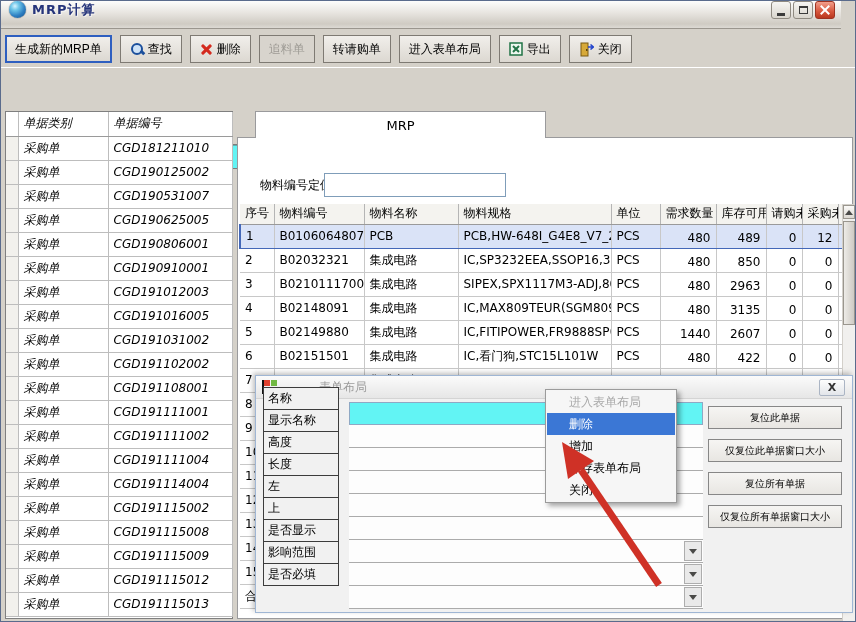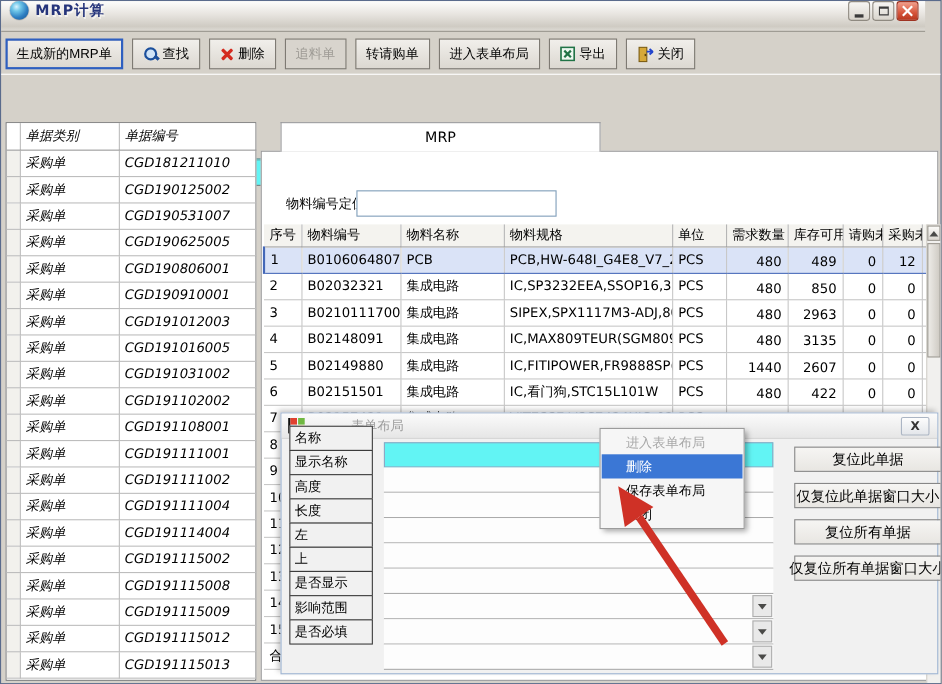--- a/index.html
+++ b/index.html
@@ -89,22 +89,22 @@
     background:linear-gradient(#FDFDFD,#E3E6EA);display:flex;align-items:center;justify-content:center;
     font-size:11px;color:#333;font-weight:bold;}
   .fldcol{position:absolute;left:7px;top:12px;width:76px;}
   .fld{height:23px;border:1px solid #3C3C3C;margin-top:-1px;font-size:12px;color:#000;
     padding-left:4px;line-height:21px;background:#F1F1F1;white-space:nowrap;overflow:hidden;}
   .valcol{position:absolute;left:93px;top:26px;width:354px;}
   .vrow{height:23px;border-bottom:1px solid #ABABAB;position:relative;background:#FDFDFD;}
   .vrow.cyan{background:#62F4F4;border:1px solid #8FA8C4;}
   .combo{position:absolute;right:1px;top:1px;width:18px;height:20px;background:#E9E9E9;border:1px solid #ADADAD;
     display:flex;align-items:center;justify-content:center;}
-  .dbtn{position:absolute;left:466px;width:134px;height:23px;background:linear-gradient(#F6F5F3,#E8E6E2);
-    border:1px solid #878787;font-size:13px;color:#000;display:flex;align-items:center;justify-content:center;white-space:nowrap;}
+  .dbtn{position:absolute;left:452px;width:134px;height:23px;background:linear-gradient(#F6F5F3,#E8E6E2);
+    border:1px solid #878787;font-size:10px;color:#000;display:flex;align-items:center;justify-content:center;white-space:nowrap;}
 
   
   .flag{position:relative;width:15px;height:14px;}
   .flag i{position:absolute;width:6px;height:6px;}
   .flag .r{left:2px;top:0;background:#E0412F;} .flag .g{left:9px;top:0;background:#70B842;}
   .flag .b{left:2px;top:7px;background:#2F8CD8;} .flag .y{left:9px;top:7px;background:#F4BA26;}
   .flag::before{content:"";position:absolute;left:0;top:0;width:2px;height:14px;background:#111;}
 
   
   .menu{position:absolute;left:544px;top:388px;width:132px;background:#F6F6F6;border:1px solid #9B9B9B;
@@ -587,20 +587,21 @@
 
     <div class="dbtn" style="top:30px;">复位此单据</div>
     <div class="dbtn" style="top:96px;">复位所有单据</div>
     <div class="dbtn" style="top:63px;">仅复位此单据窗口大小</div>
     <div class="dbtn" style="top:129px;">仅复位所有单据窗口大小</div>
   </div>
 
   <div class="menu">
     <div class="mitem disabled">进入表单布局</div>
     <div class="mitem hot">删除</div>
+    <div class="mitem">增加</div>
     <div class="mitem">保存表单布局</div>
     <div class="mitem">关闭</div>
   </div>
 
   <svg class="arrow-layer">
     <line x1="658" y1="584" x2="580" y2="469" stroke="#CF3126" stroke-width="7"></line>
     <polygon points="561,441 593,460 567,478" fill="#CF3126"></polygon>
   </svg>
 
 </div>

